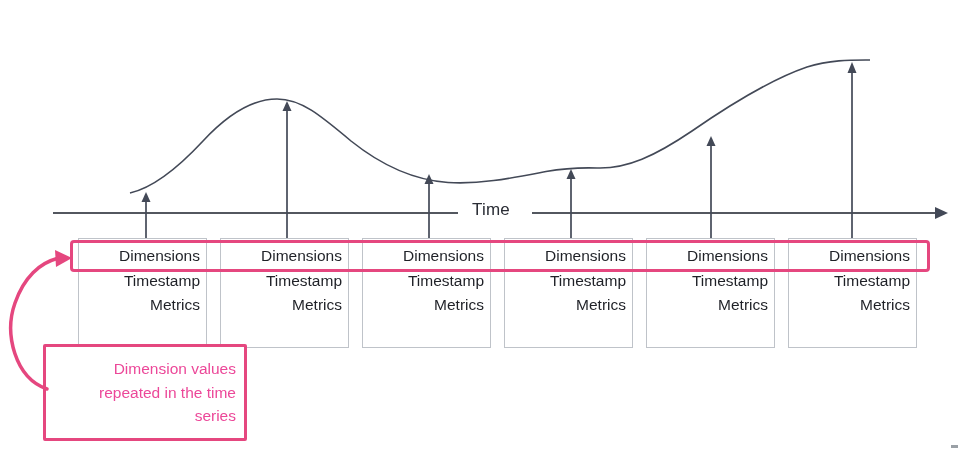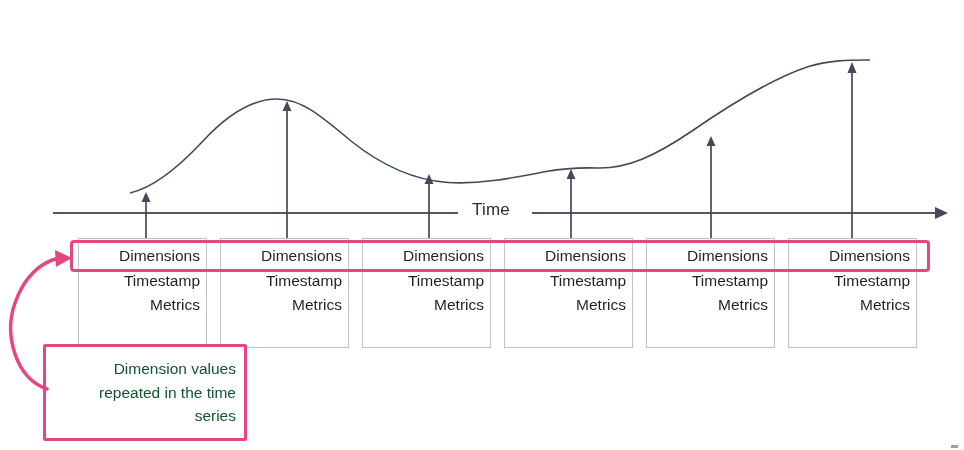--- a/index.html
+++ b/index.html
@@ -66,21 +66,21 @@
   .callout {
     position:absolute;
     left:43px; top:344px;
     width:204px; min-height:93px;
     background:#ffffff;
     border:3px solid #e5477f;
     border-radius:2px;
     padding:10px 8px 10px 14px;
     font-size:15.5px;
     line-height:23.5px;
-    color:#14532d;
+    color:#ec4899;
     z-index:4;
   }
 
   .stray-mark {
     position:absolute;
     left:951px; top:445px;
     width:7px; height:3px;
     background:#9aa0a6;
     z-index:2;
   }

